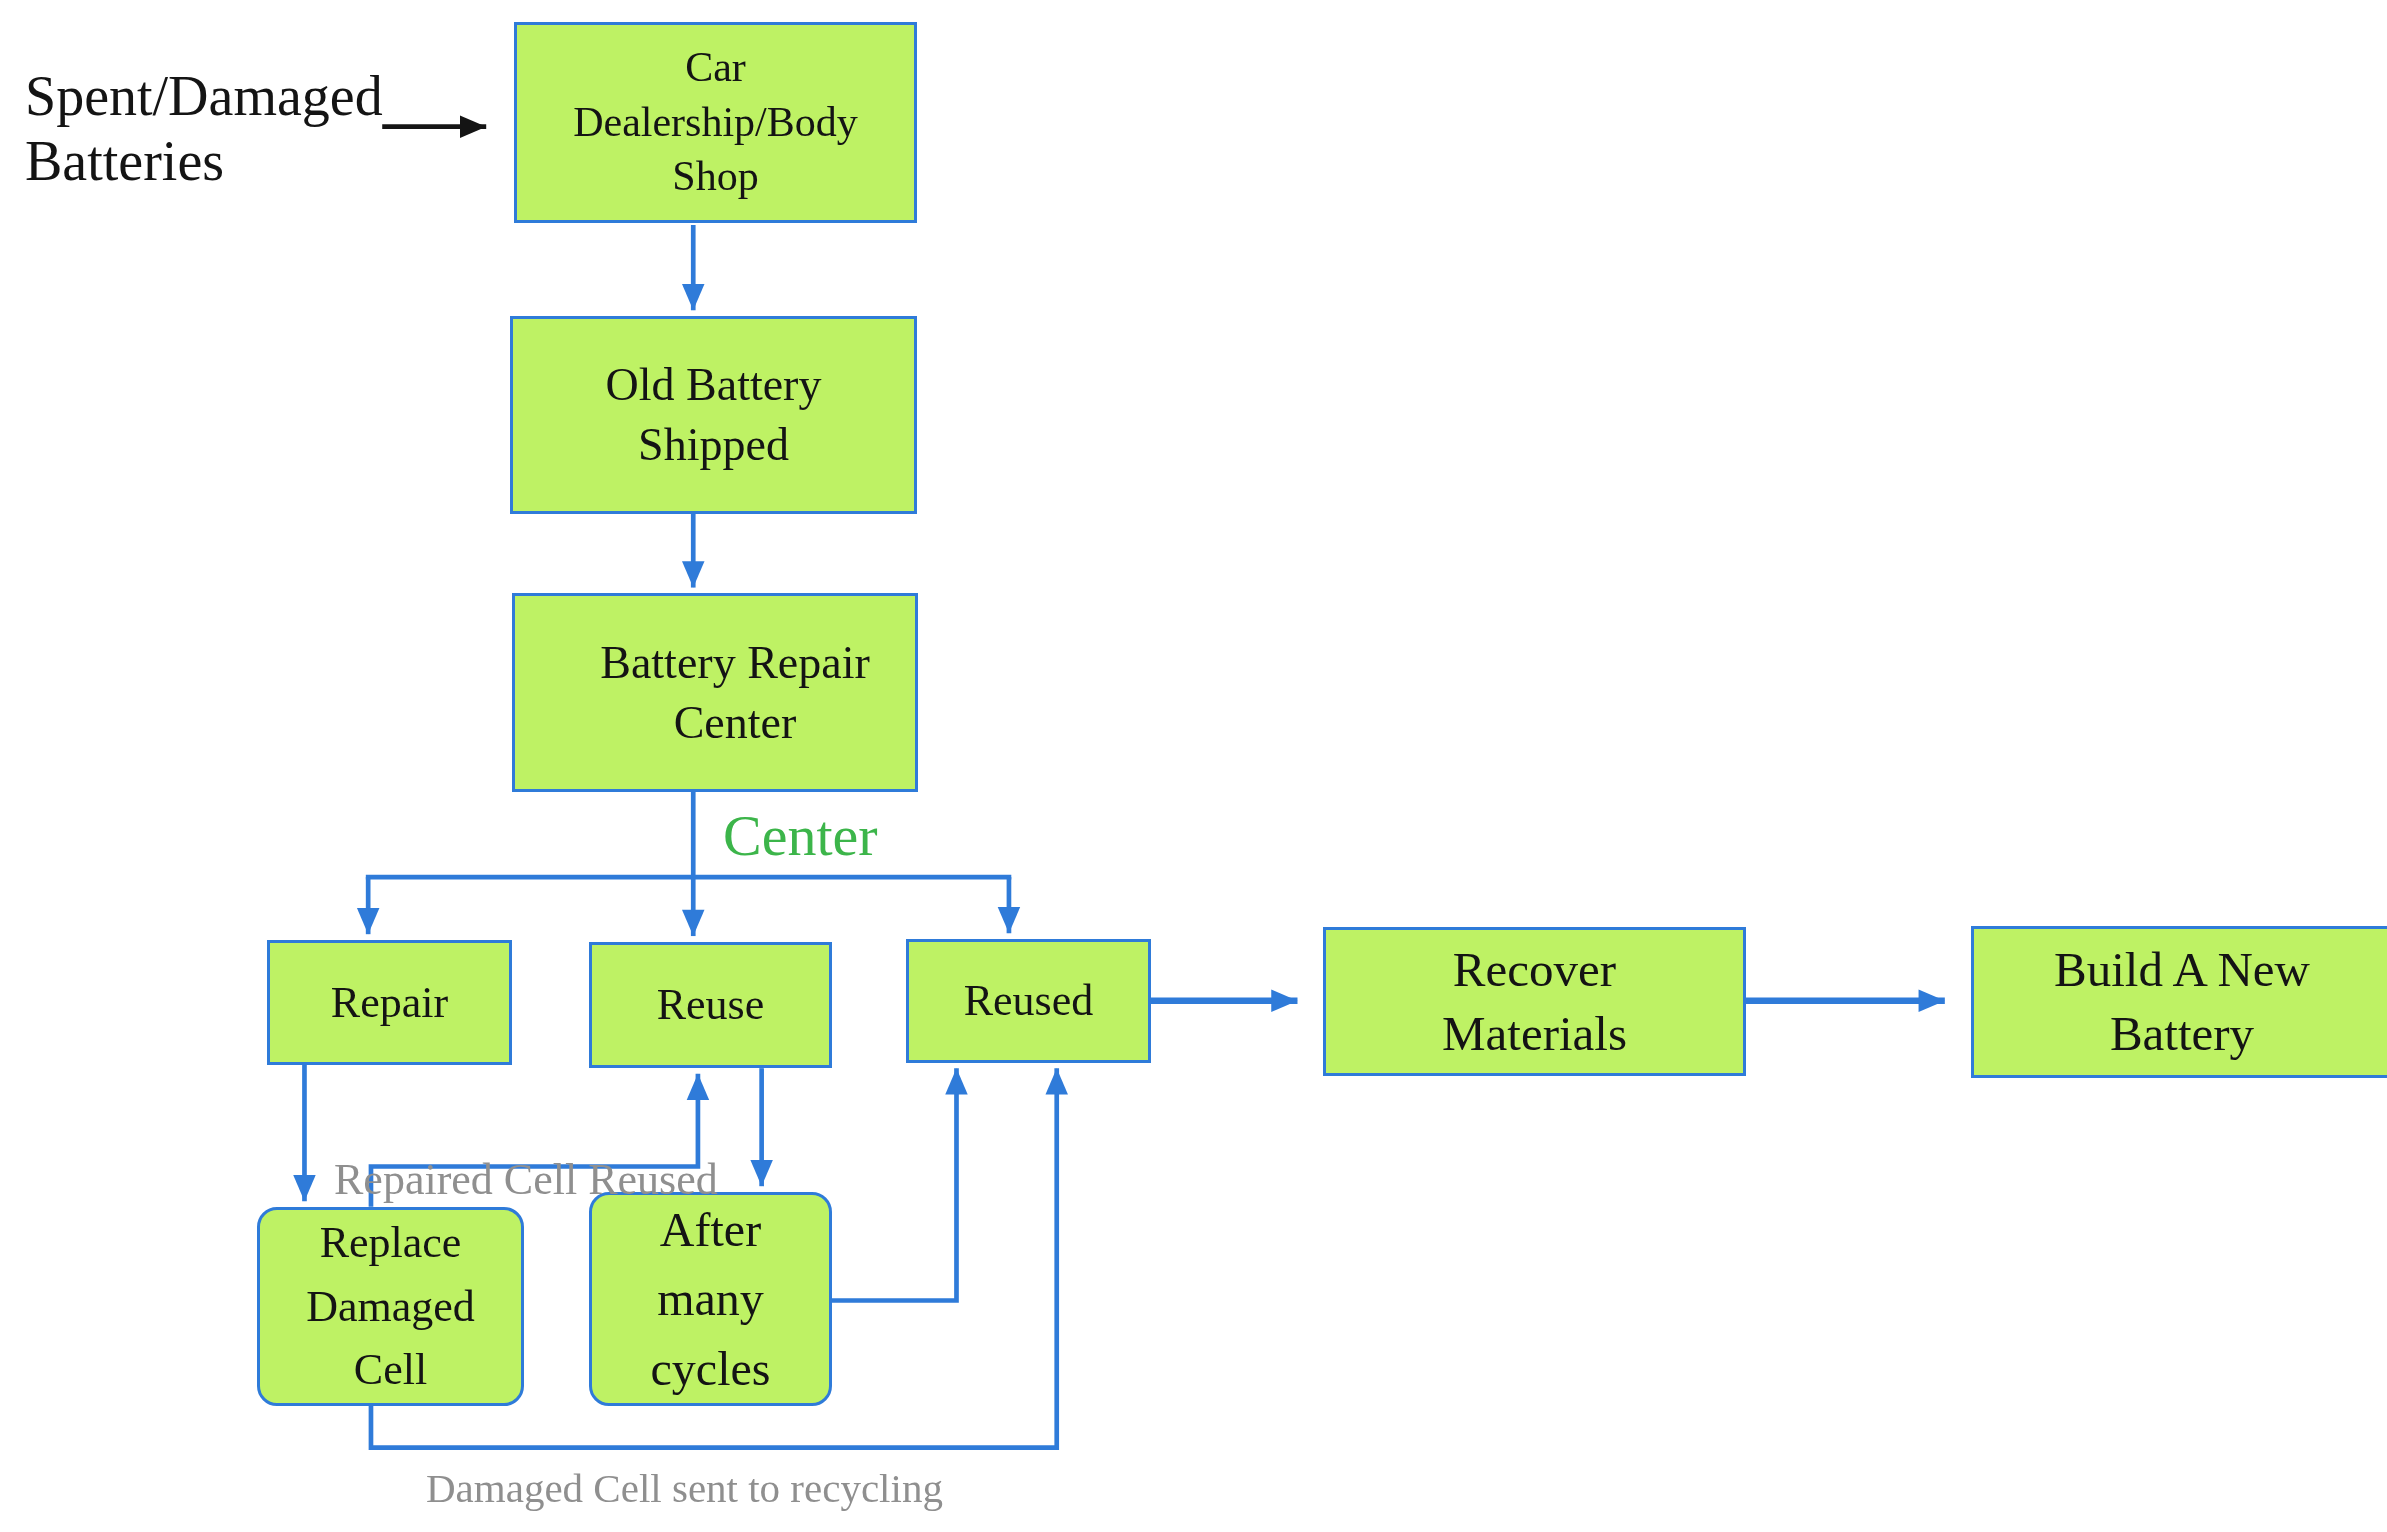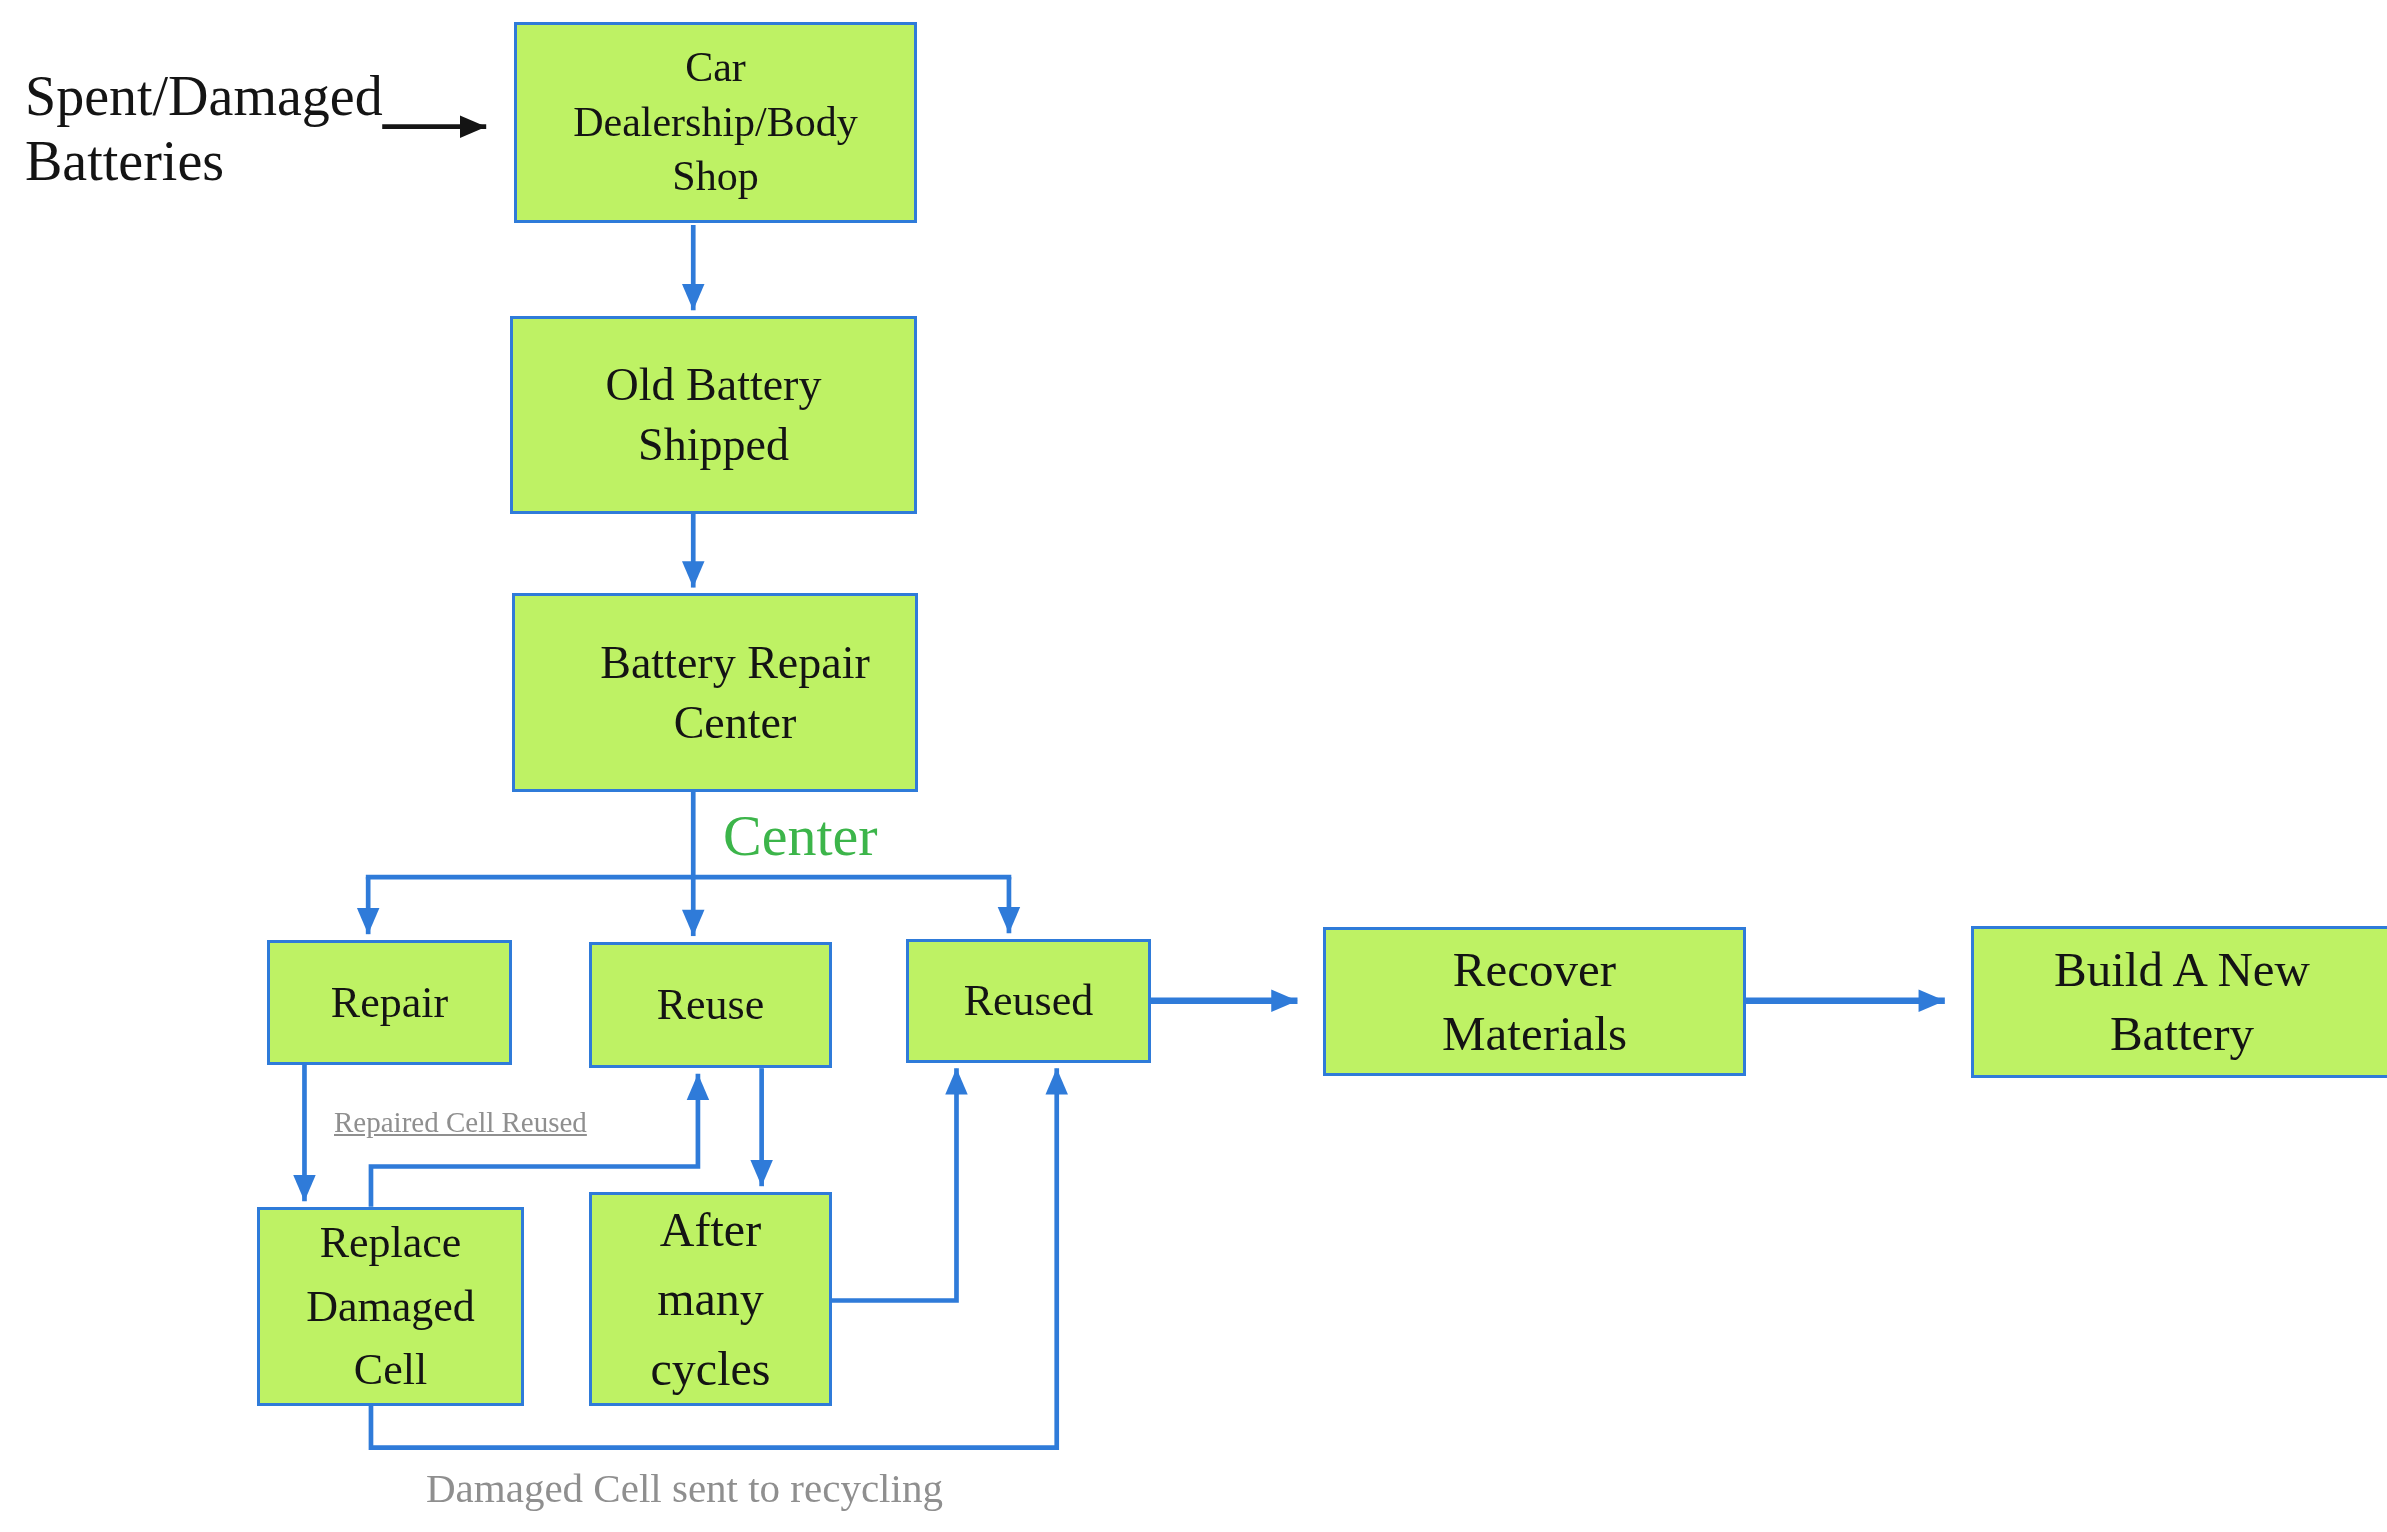--- a/index.html
+++ b/index.html
@@ -27,21 +27,21 @@
     box-sizing:border-box;
     border:3.7px solid var(--line-blue);
     background:#bef264;
     display:flex;align-items:center;justify-content:center;
     text-align:center;
     color:var(--ink);
     white-space:pre-line;
     line-height:1.3;
     margin-left:20px;
   }
-  .node.tight{line-height:1.45;}
+  .node.tight{line-height:1.45;border-radius:20px;}
   .label{
     position:absolute;
     color:var(--ink);
     white-space:pre-line;
     line-height:1.16;
   }
   .label.green{color:var(--green);}
   .label.gray{color:var(--gray);}
 </style>
 </head>
@@ -114,18 +114,18 @@
 
   <div class="node tight" style="left:569px;top:1192px;width:243px;height:214px;font-size:48px;">After
 many
 cycles</div>
 
   <div class="label" style="left:25px;top:64px;font-size:56px;">Spent/Damaged
 Batteries</div>
 
   <div class="label green" style="left:723px;top:802px;font-size:58px;">Center</div>
 
-  <div class="label gray" style="left:334px;top:1106px;font-size:29px;text-decoration:underline;">Repaired Cell Reused</div>
+  <div class="label gray" style="left:334px;top:1154px;font-size:44px;">Repaired Cell Reused</div>
 
   <div class="label gray" style="left:426px;top:1465px;font-size:41px;">Damaged Cell sent to recycling</div>
 
 </div>
 
 
 </body></html>

